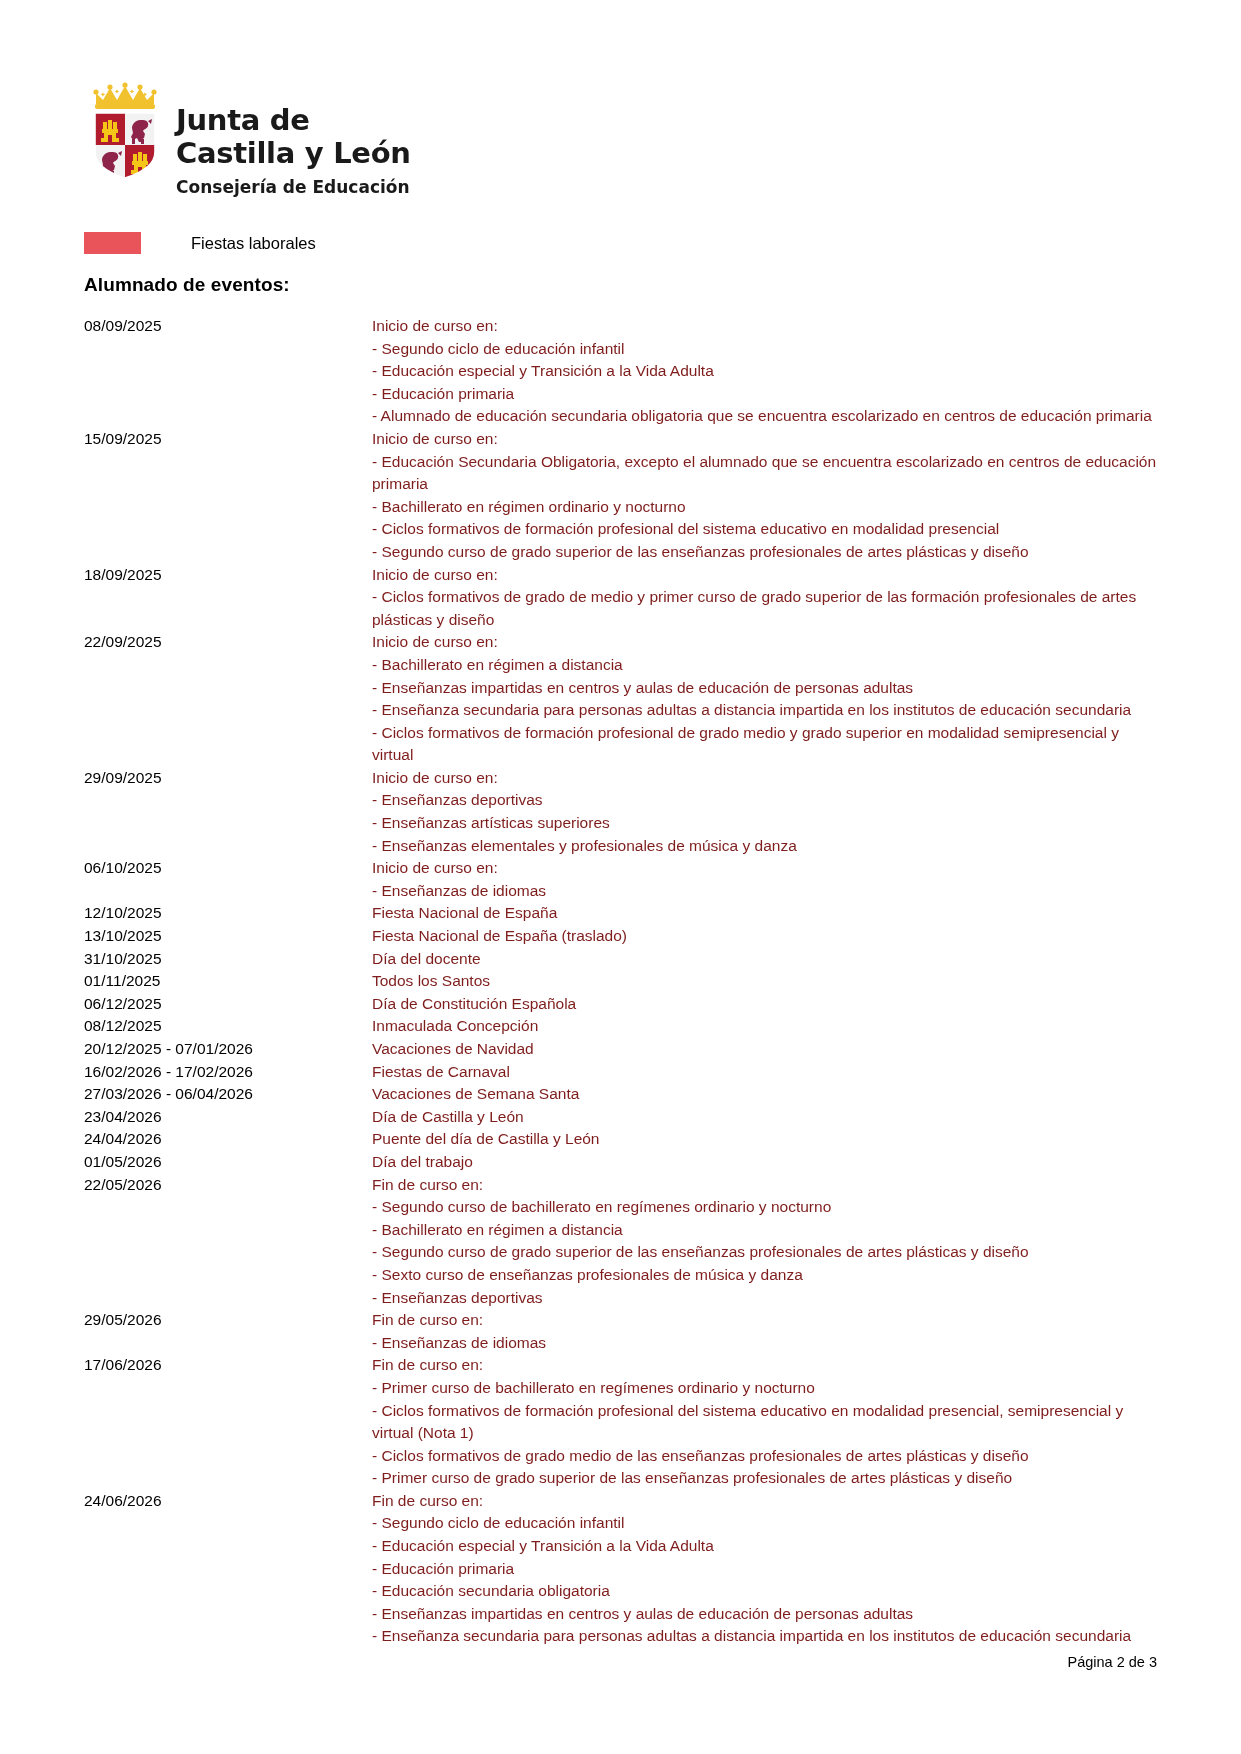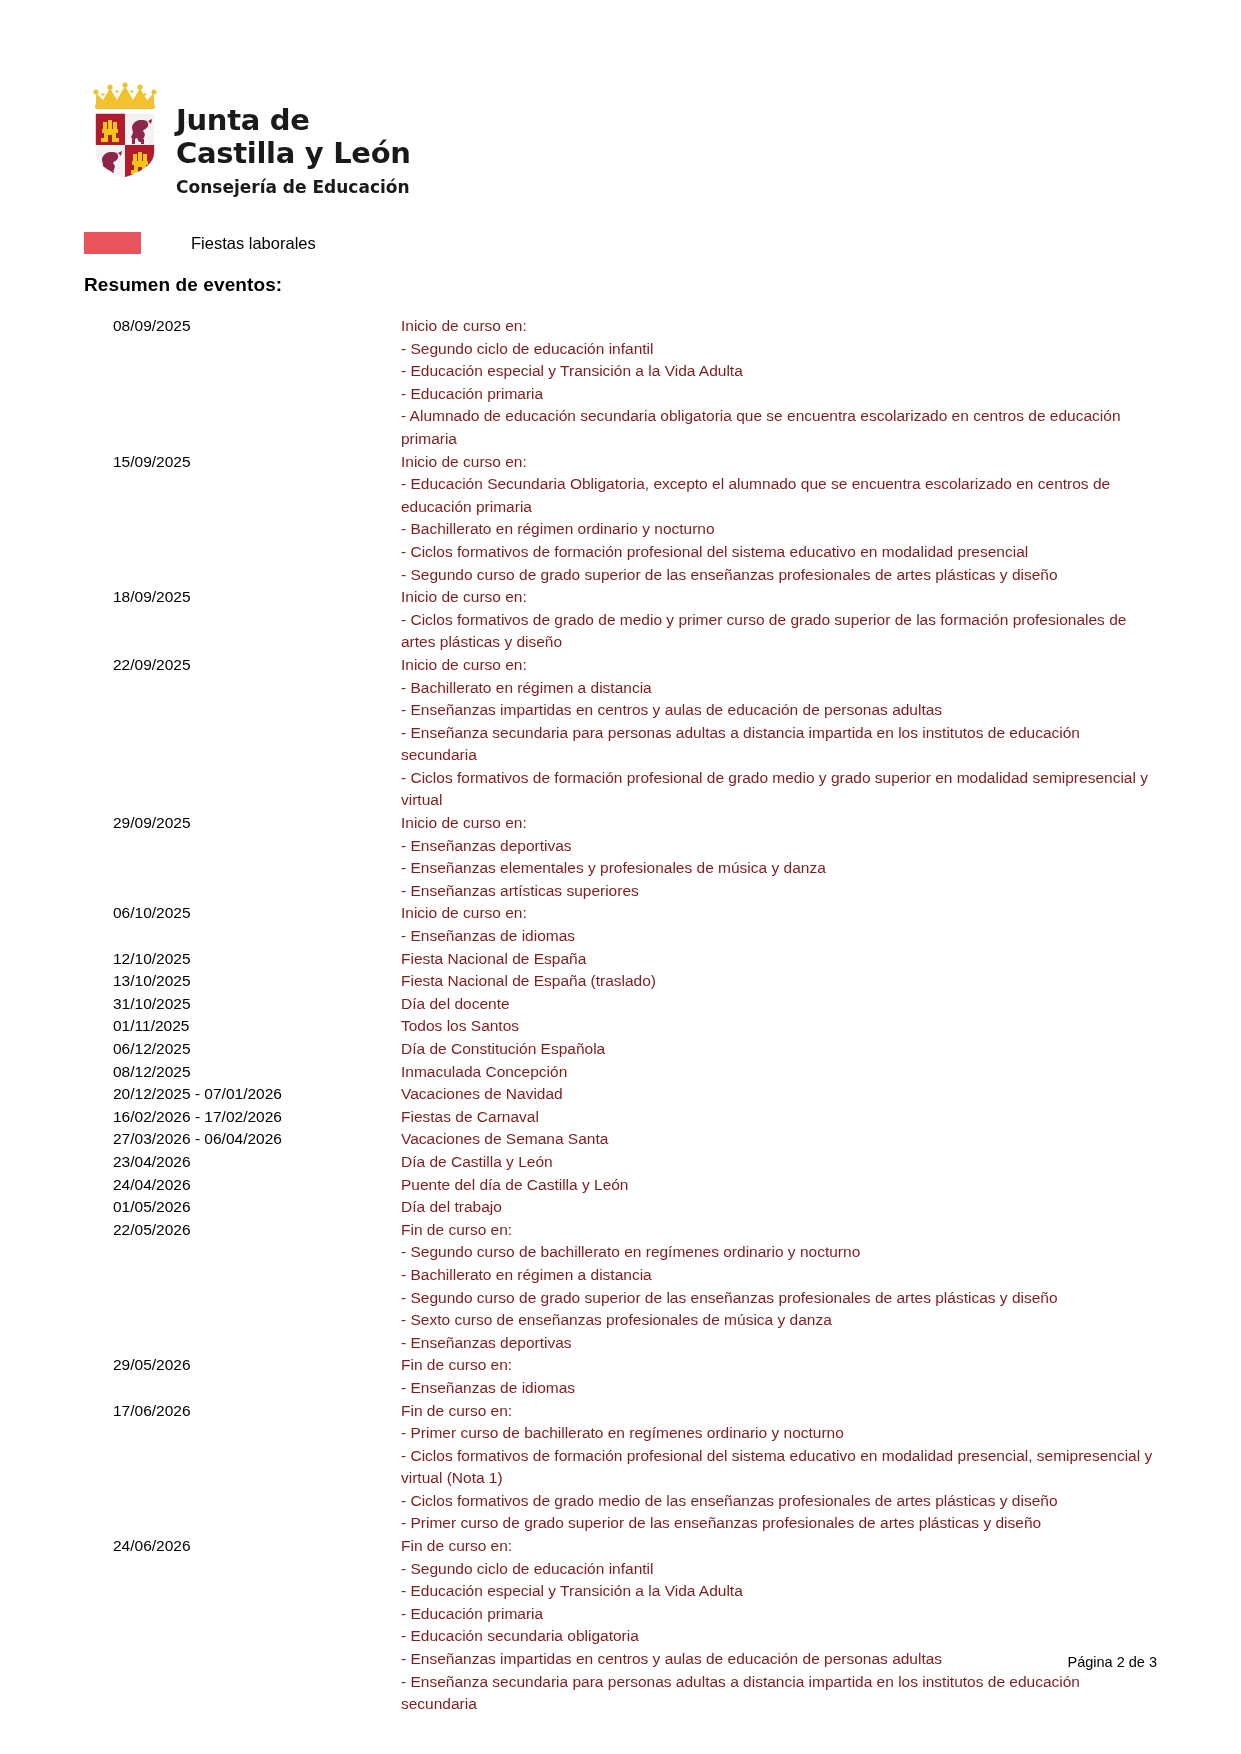--- a/index.html
+++ b/index.html
@@ -101,21 +101,20 @@
   
   .events {
     position: absolute;
     left: 84px;
     top: 315px;
     width: 1075px;
   }
   .event-row {
     display: flex;
     align-items: flex-start;
-    margin-left: 29px;
   }
   .event-date {
     flex: 0 0 288px;
     width: 288px;
     font-size: 15.5px;
     line-height: 22.6px;
     color: #000;
     white-space: nowrap;
   }
   .event-body {
@@ -230,21 +229,21 @@
       </div>
 
     </div>
   </div>
 
   <div class="legend">
     <div class="legend-swatch"></div>
     <div class="legend-label">Fiestas laborales</div>
   </div>
 
-  <div class="section-title">Resumen de eventos:</div>
+  <div class="section-title">Alumnado de eventos:</div>
 
   <div class="events" id="events-container">
       <div class="event-row">
         <div class="event-date">08/09/2025</div>
         <div class="event-body">
           <div class="event-line">Inicio de curso en:</div>
           <div class="event-line">- Segundo ciclo de educación infantil</div>
           <div class="event-line">- Educación especial y Transición a la Vida Adulta</div>
           <div class="event-line">- Educación primaria</div>
           <div class="event-line">- Alumnado de educación secundaria obligatoria que se encuentra escolarizado en centros de educación primaria</div>
@@ -275,22 +274,22 @@
           <div class="event-line">- Enseñanzas impartidas en centros y aulas de educación de personas adultas</div>
           <div class="event-line">- Enseñanza secundaria para personas adultas a distancia impartida en los institutos de educación secundaria</div>
           <div class="event-line">- Ciclos formativos de formación profesional de grado medio y grado superior en modalidad semipresencial y virtual</div>
         </div>
       </div>
       <div class="event-row">
         <div class="event-date">29/09/2025</div>
         <div class="event-body">
           <div class="event-line">Inicio de curso en:</div>
           <div class="event-line">- Enseñanzas deportivas</div>
+          <div class="event-line">- Enseñanzas artísticas superiores</div>
           <div class="event-line">- Enseñanzas elementales y profesionales de música y danza</div>
-          <div class="event-line">- Enseñanzas artísticas superiores</div>
         </div>
       </div>
       <div class="event-row">
         <div class="event-date">06/10/2025</div>
         <div class="event-body">
           <div class="event-line">Inicio de curso en:</div>
           <div class="event-line">- Enseñanzas de idiomas</div>
         </div>
       </div>
       <div class="event-row">

